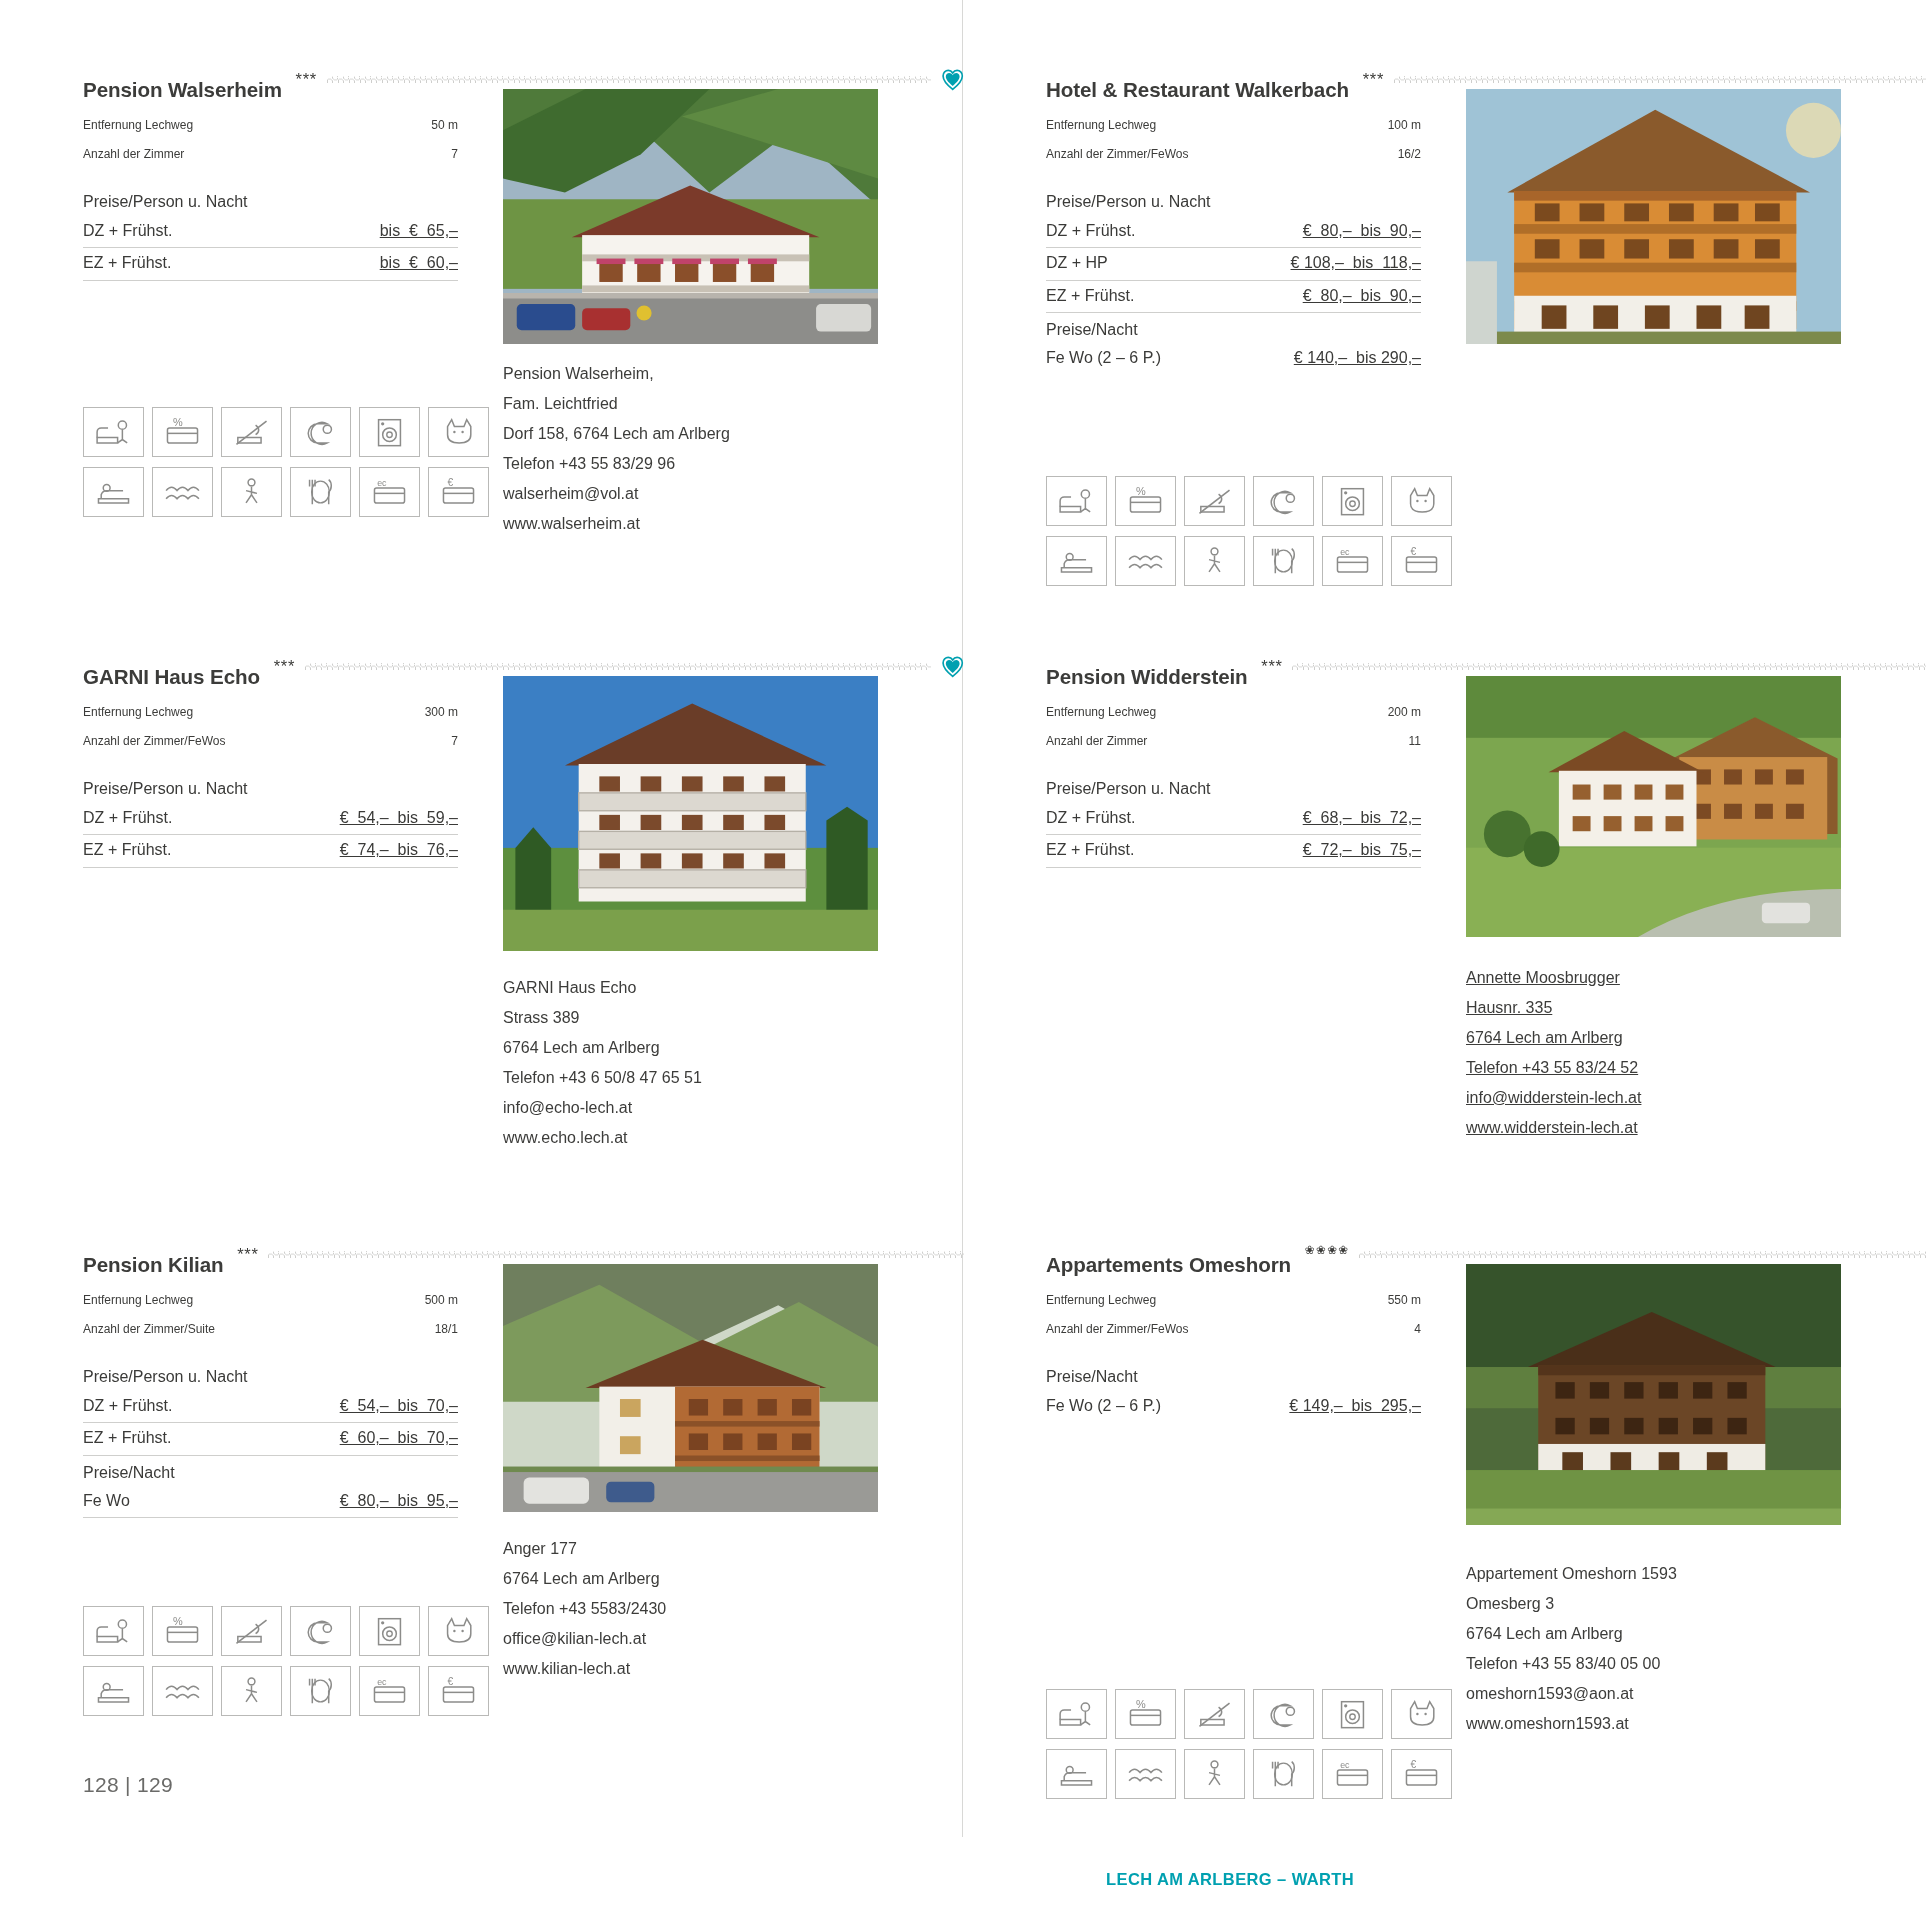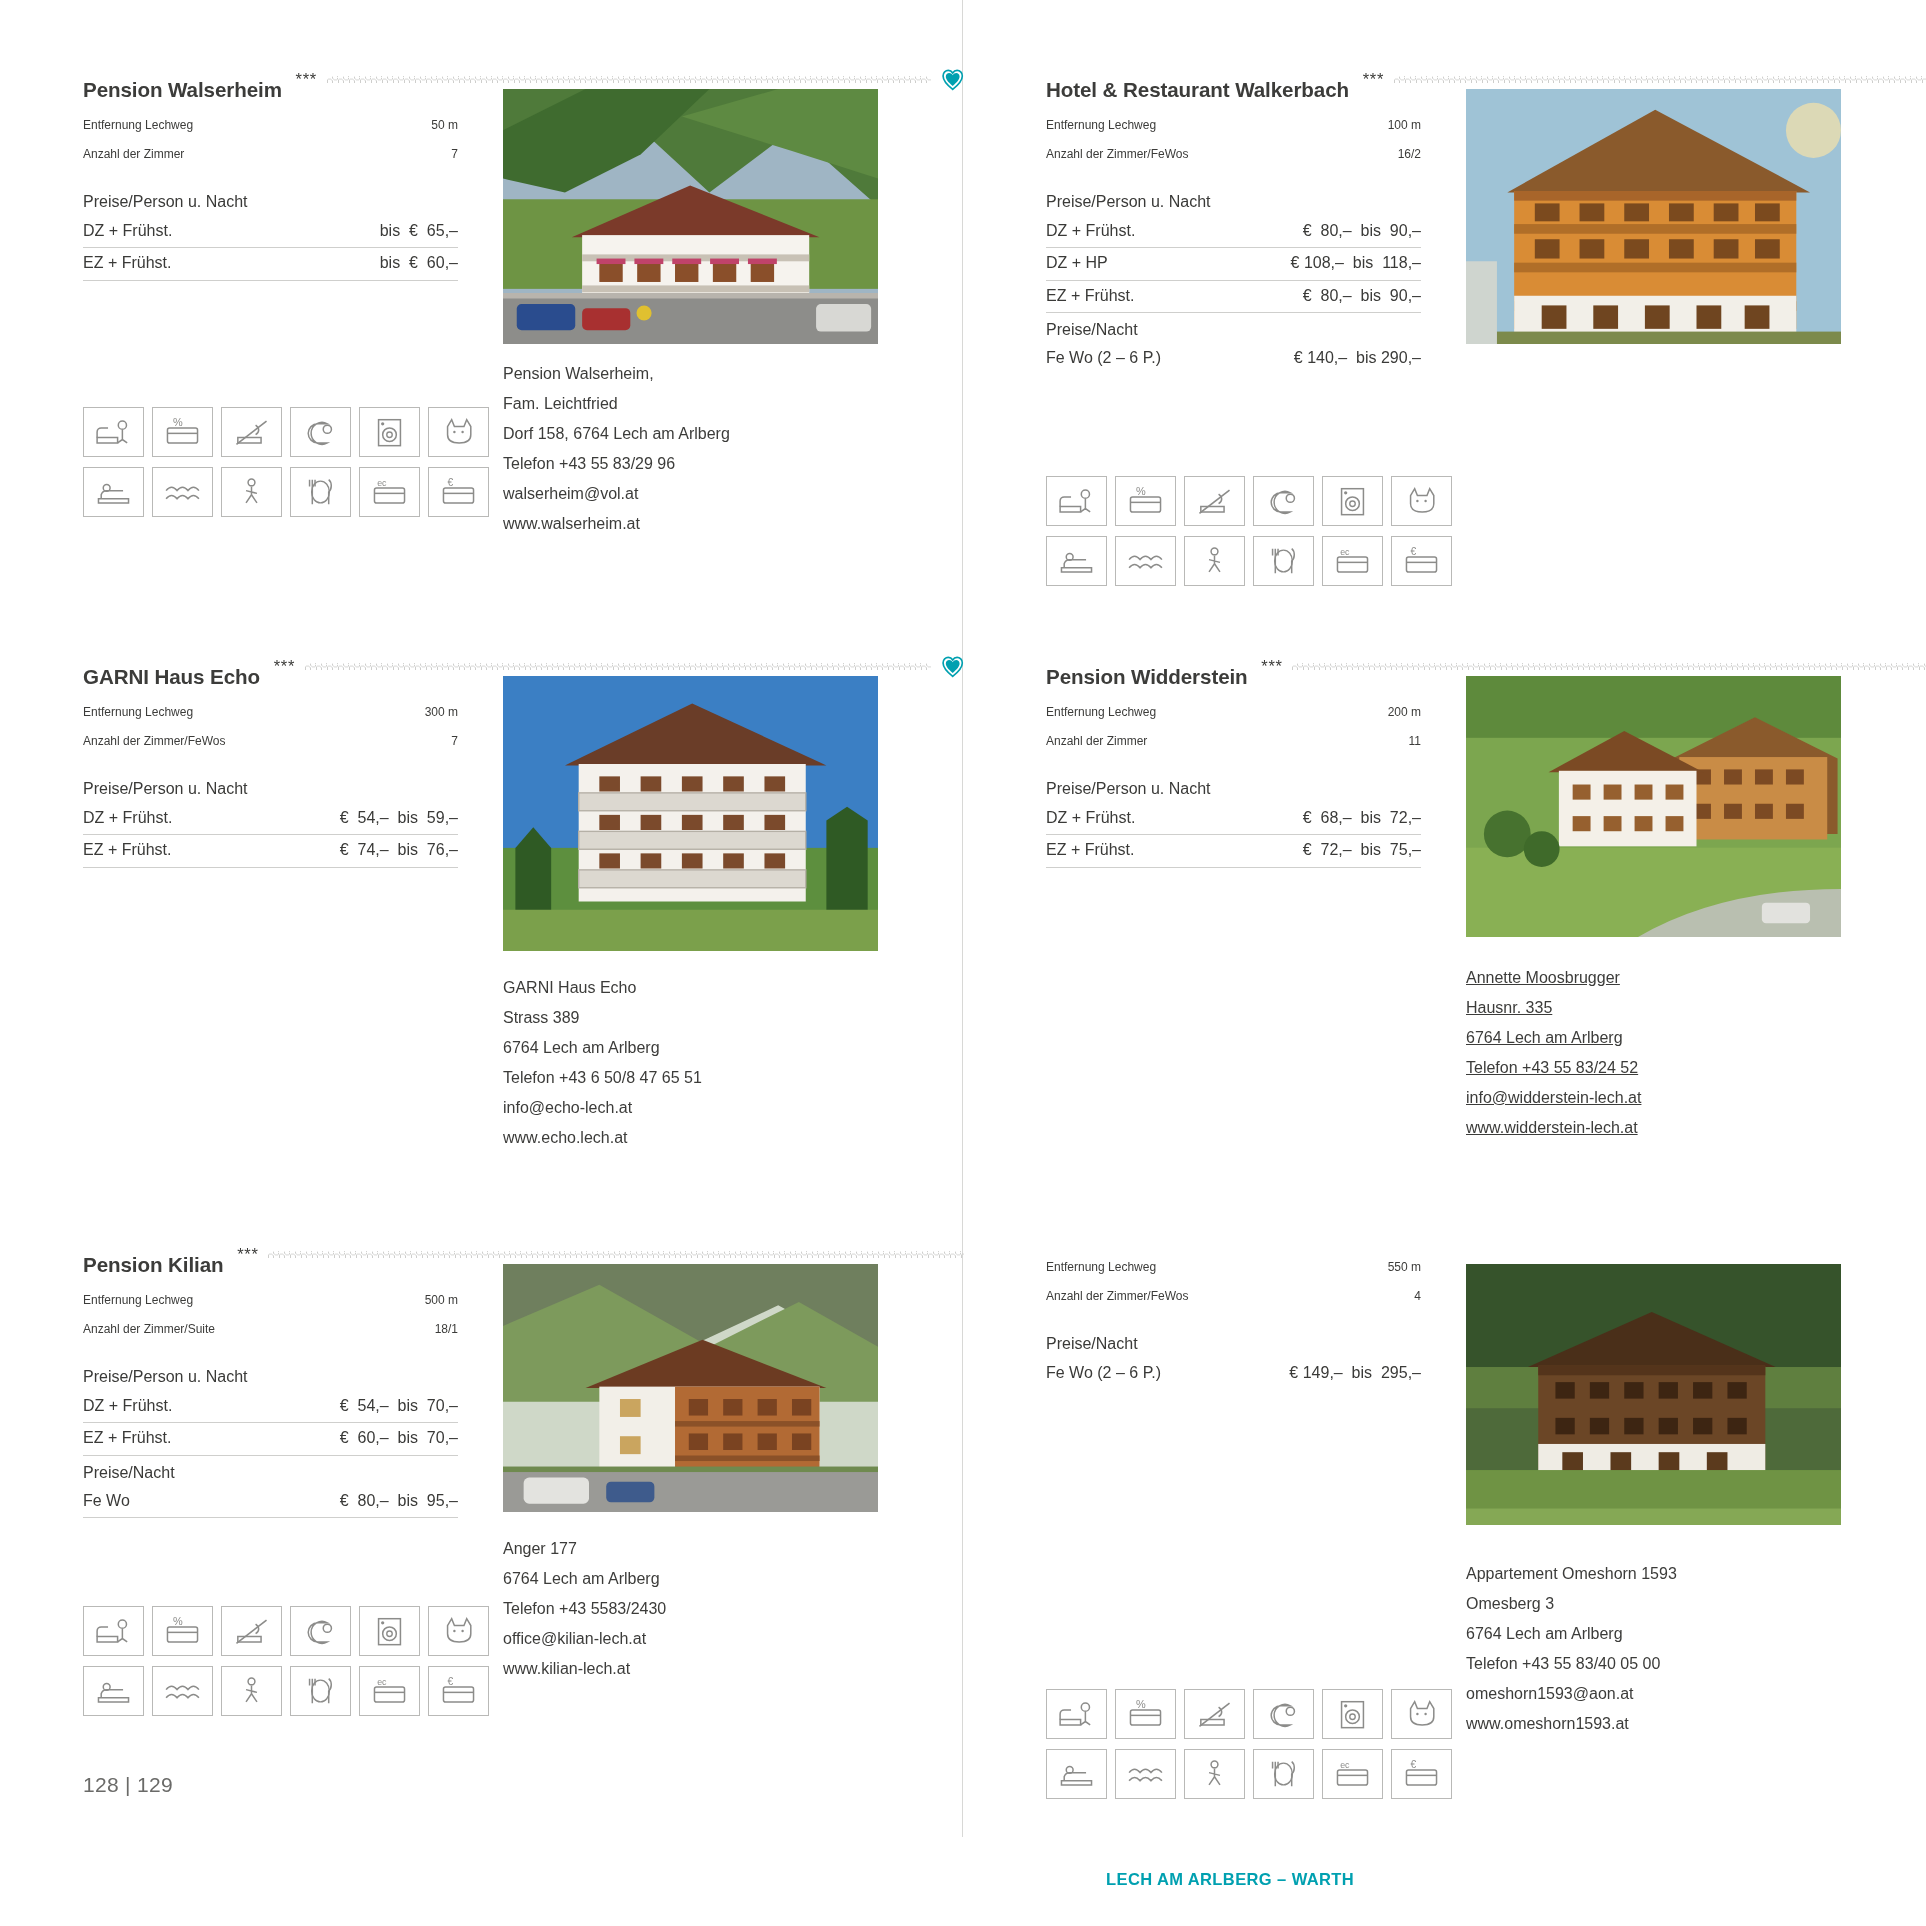--- a/index.html
+++ b/index.html
@@ -85,21 +85,21 @@
   .price-label { font-size: 16px; line-height: 29px; }
   .price-row {
     display: flex;
     justify-content: space-between;
     align-items: baseline;
     font-size: 16px;
     line-height: 30px;
     border-bottom: 0.7px solid #cfcfcd;
     padding-bottom: 1.4px;
   }
-  .price-row .val { white-space: pre; }
+  .price-row .val { white-space: pre; text-decoration: underline; }
   .price-row.nb { border-bottom: none; }
   .sub-label { font-size: 16px; line-height: 26px; margin-top: 4.1px;}
 
   
   .photo {
     position: absolute;
     width: 375px; height: 255px;
     overflow: hidden;
     background: #d7dde0;
   }
@@ -877,20 +877,25 @@
             <svg viewBox="0 0 60 52">
               <rect x="8" y="20" width="44" height="22" rx="3" fill="none" stroke="currentColor" stroke-width="2.2"></rect>
               <path d="M8 28 h44" stroke="currentColor" stroke-width="2.2"></path>
               <text x="14" y="17" font-size="15" fill="currentColor" font-family="sans-serif">€</text>
             </svg>
           </div>
       </div>
     </div>
 
     <div class="entry" style="position:absolute; top:1238px; left:0; width:881px;">
+      <div class="entry-head">
+        <span class="entry-title">Appartements Omeshorn</span>
+        <span class="stars small">❀❀❀❀</span>
+        <span class="wavy"></span>
+      </div>
 
       <div class="facts">
         <div class="fact-row">
           <span>Entfernung Lechweg</span>
           <span class="val">550 m</span>
         </div>
         <div class="fact-row">
           <span>Anzahl der Zimmer/FeWos</span>
           <span class="val">4</span>
         </div>

